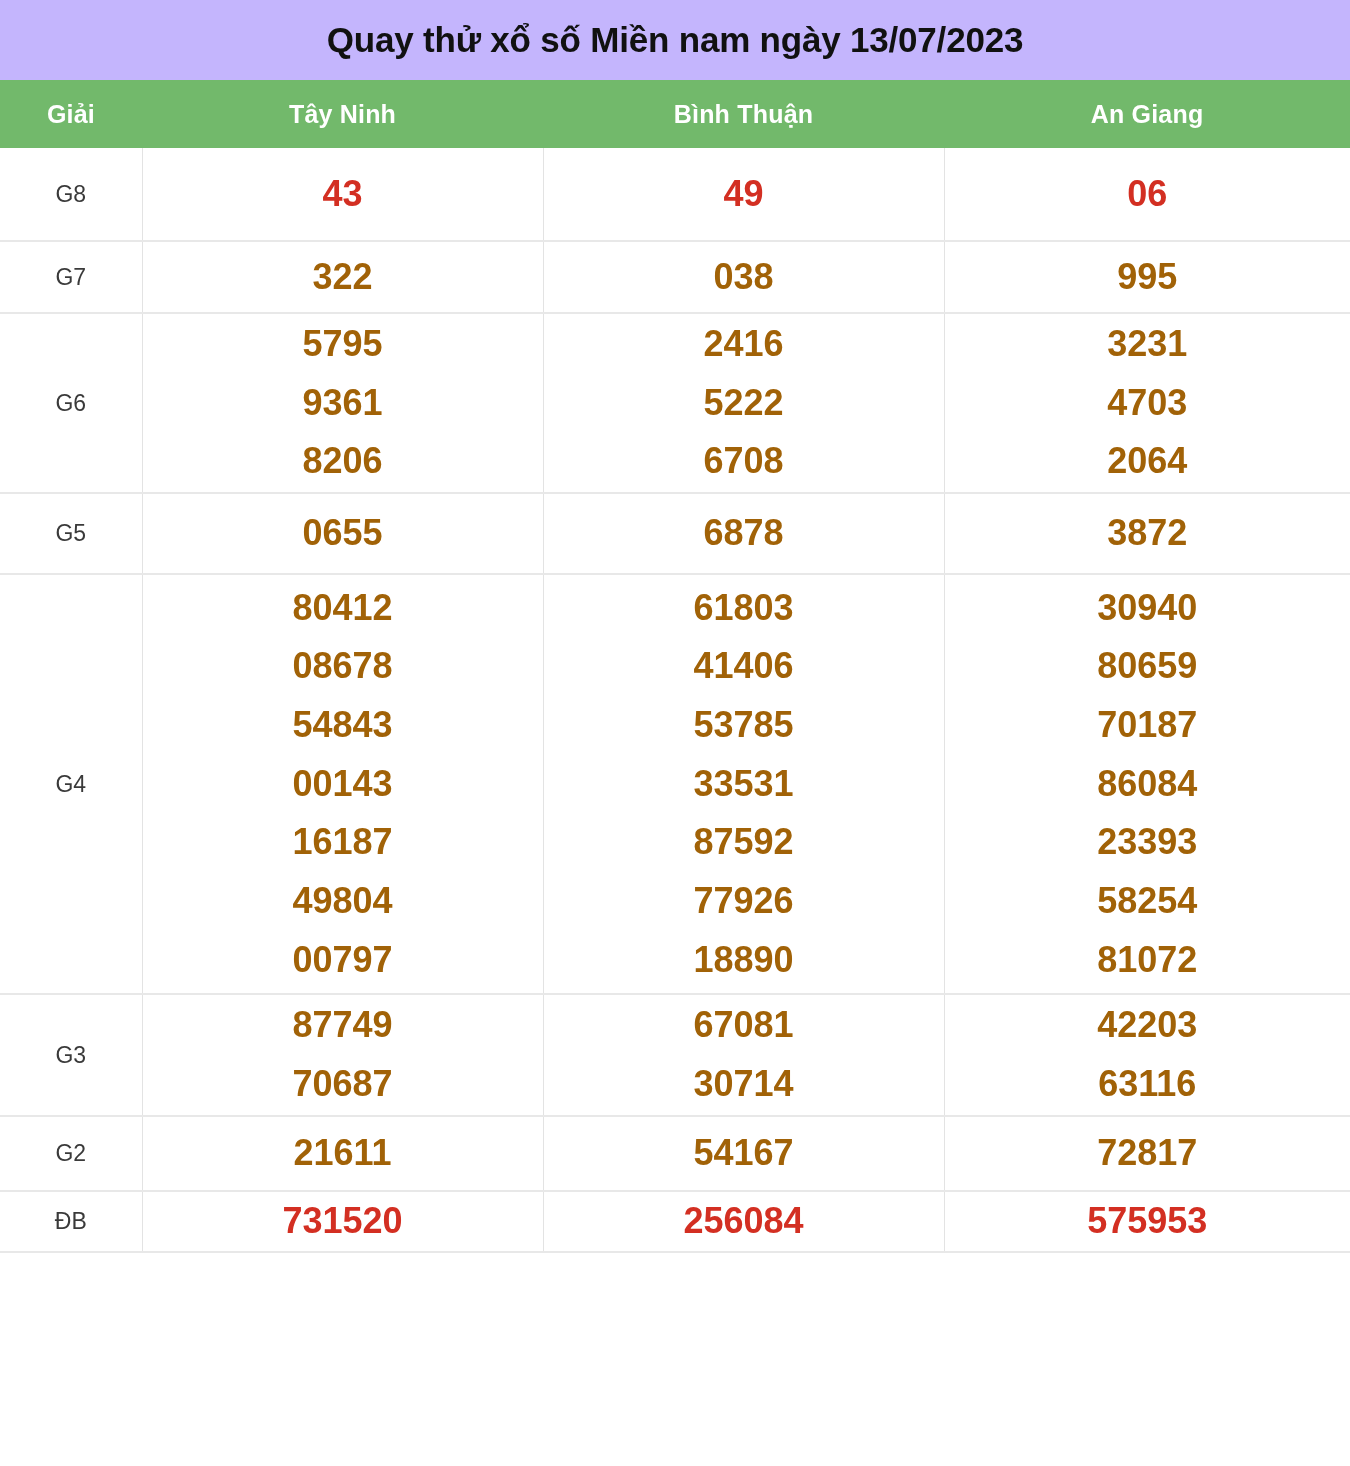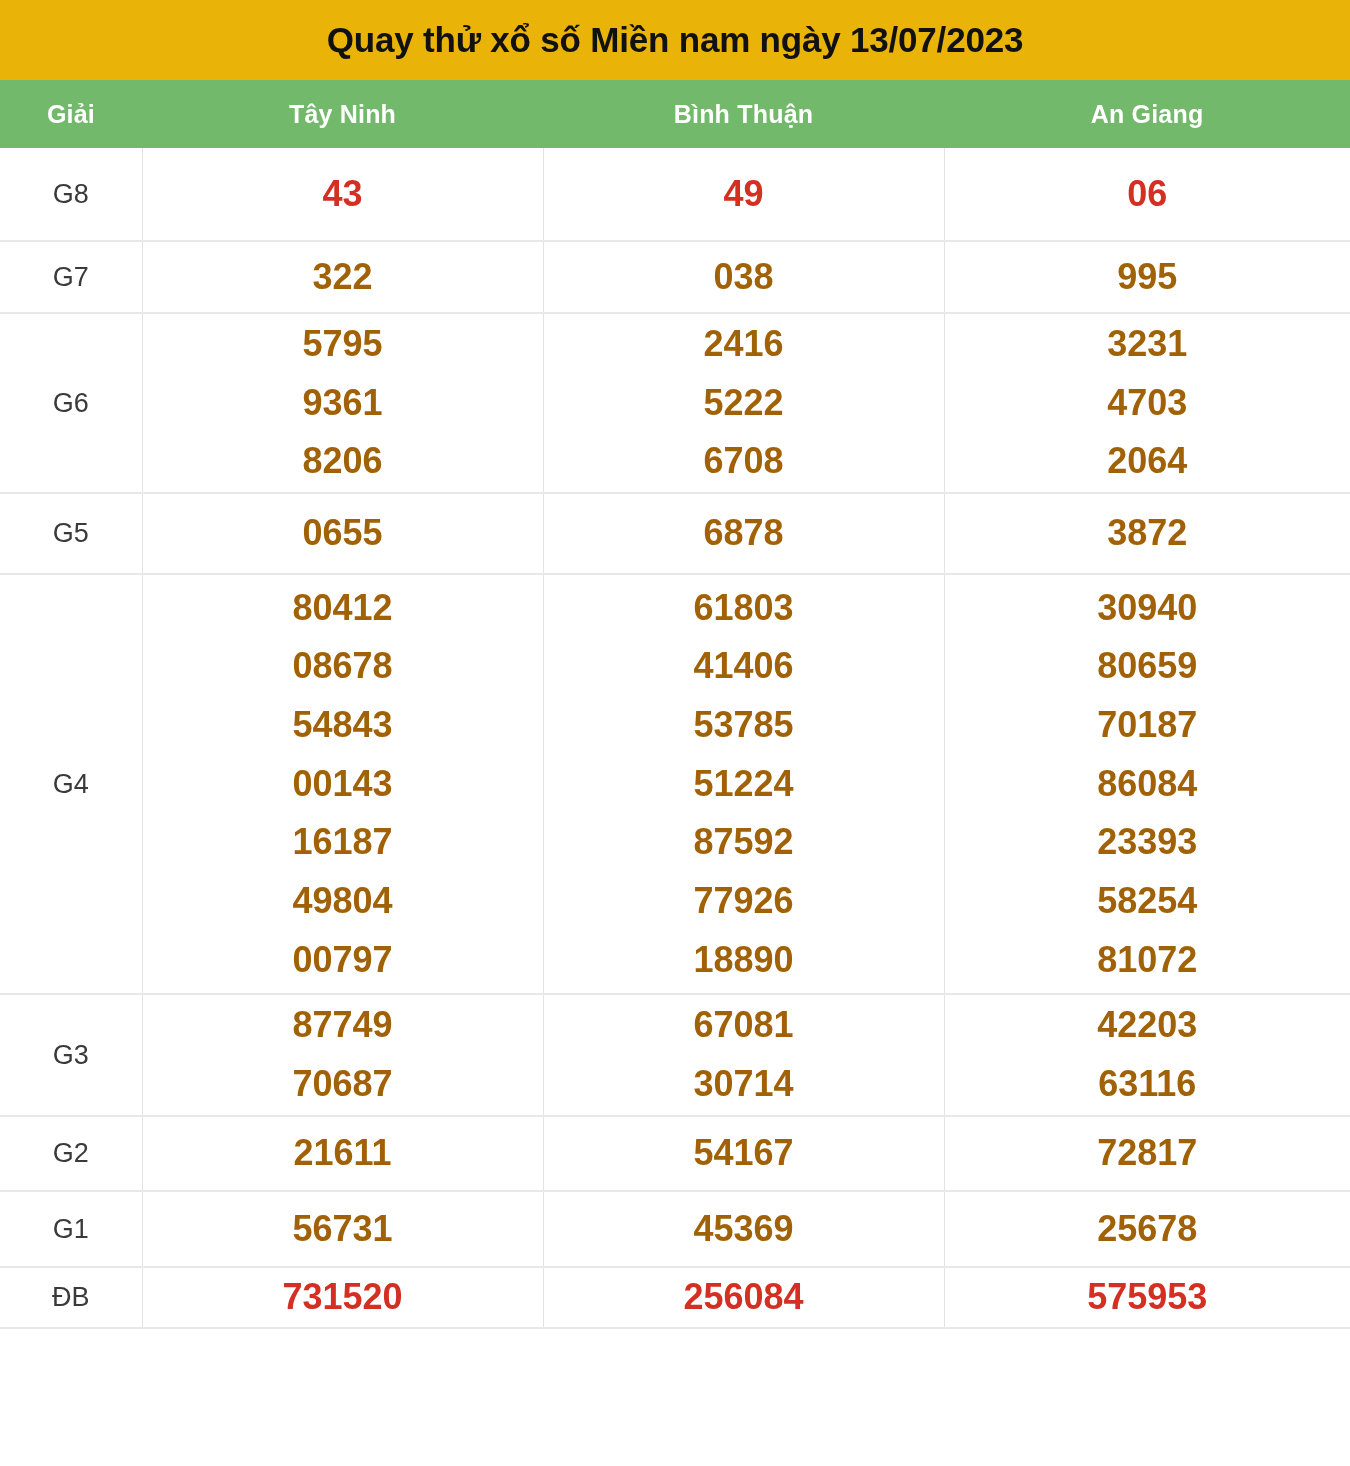--- a/index.html
+++ b/index.html
@@ -14,21 +14,21 @@
     width: 1350px;
     height: 1466px;
     position: relative;
     overflow: hidden;
     background: #ffffff;
   }
   
   .title-bar {
     width: 1350px;
     height: 80px;
-    background: #eab308;
+    background: #c4b5fd;
     display: flex;
     align-items: center;
     justify-content: center;
   }
   .title-bar .title-text {
     font-size: 35px;
     font-weight: bold;
     color: #111111;
     letter-spacing: -0.2px;
     white-space: nowrap;
@@ -58,21 +58,21 @@
 
   tbody td {
     border-left: 1px solid #e3e3e3;
     border-bottom: 2px solid #e8e8e8;
     text-align: center;
     vertical-align: middle;
     padding: 0;
   }
   tbody td.prize-label {
     border-left: none;
-    font-size: 27px;
+    font-size: 23px;
     font-weight: normal;
     color: #3a3a3a;
   }
   tbody td.num-cell {
     font-size: 36px;
     font-weight: bold;
     color: #a16207;
     line-height: 1.63;
   }
   tbody td.num-cell .num-line { display: block; white-space: nowrap; }
@@ -177,21 +177,21 @@
             <span class="num-line">54843</span>
             <span class="num-line">00143</span>
             <span class="num-line">16187</span>
             <span class="num-line">49804</span>
             <span class="num-line">00797</span>
           </td>
           <td class="num-cell">
             <span class="num-line">61803</span>
             <span class="num-line">41406</span>
             <span class="num-line">53785</span>
-            <span class="num-line">51224</span>
+            <span class="num-line">33531</span>
             <span class="num-line">87592</span>
             <span class="num-line">77926</span>
             <span class="num-line">18890</span>
           </td>
           <td class="num-cell">
             <span class="num-line">30940</span>
             <span class="num-line">80659</span>
             <span class="num-line">70187</span>
             <span class="num-line">86084</span>
             <span class="num-line">23393</span>
@@ -219,32 +219,20 @@
           <td class="num-cell">
             <span class="num-line">21611</span>
           </td>
           <td class="num-cell">
             <span class="num-line">54167</span>
           </td>
           <td class="num-cell">
             <span class="num-line">72817</span>
           </td>
         </tr>
-        <tr class="r-g1">
-          <td class="prize-label">G1</td>
-          <td class="num-cell">
-            <span class="num-line">56731</span>
-          </td>
-          <td class="num-cell">
-            <span class="num-line">45369</span>
-          </td>
-          <td class="num-cell">
-            <span class="num-line">25678</span>
-          </td>
-        </tr>
         <tr class="r-b red-row">
           <td class="prize-label">ĐB</td>
           <td class="num-cell">
             <span class="num-line">731520</span>
           </td>
           <td class="num-cell">
             <span class="num-line">256084</span>
           </td>
           <td class="num-cell">
             <span class="num-line">575953</span>

